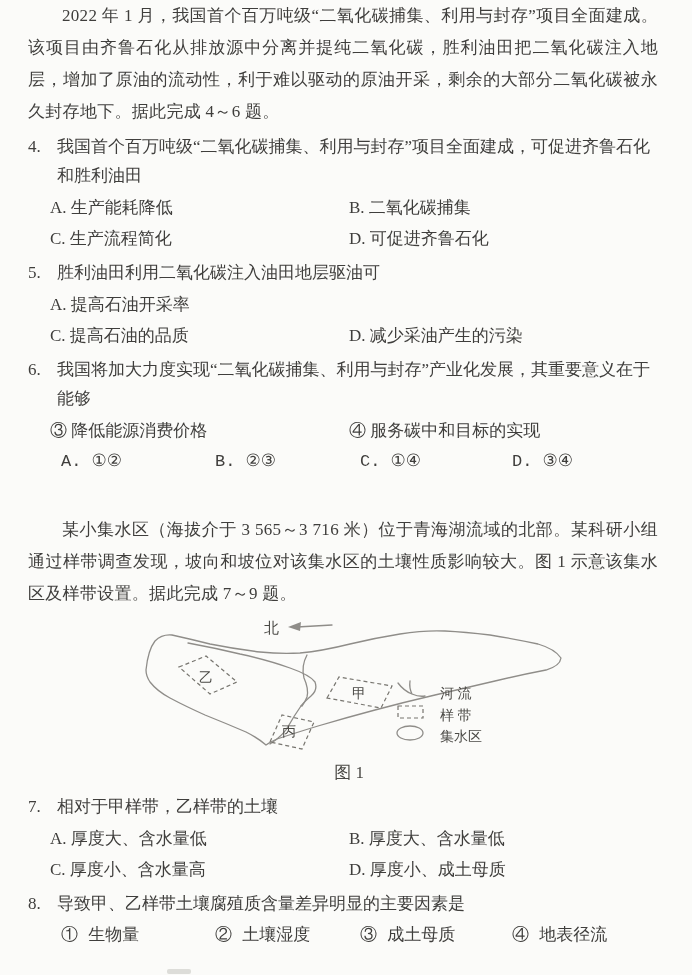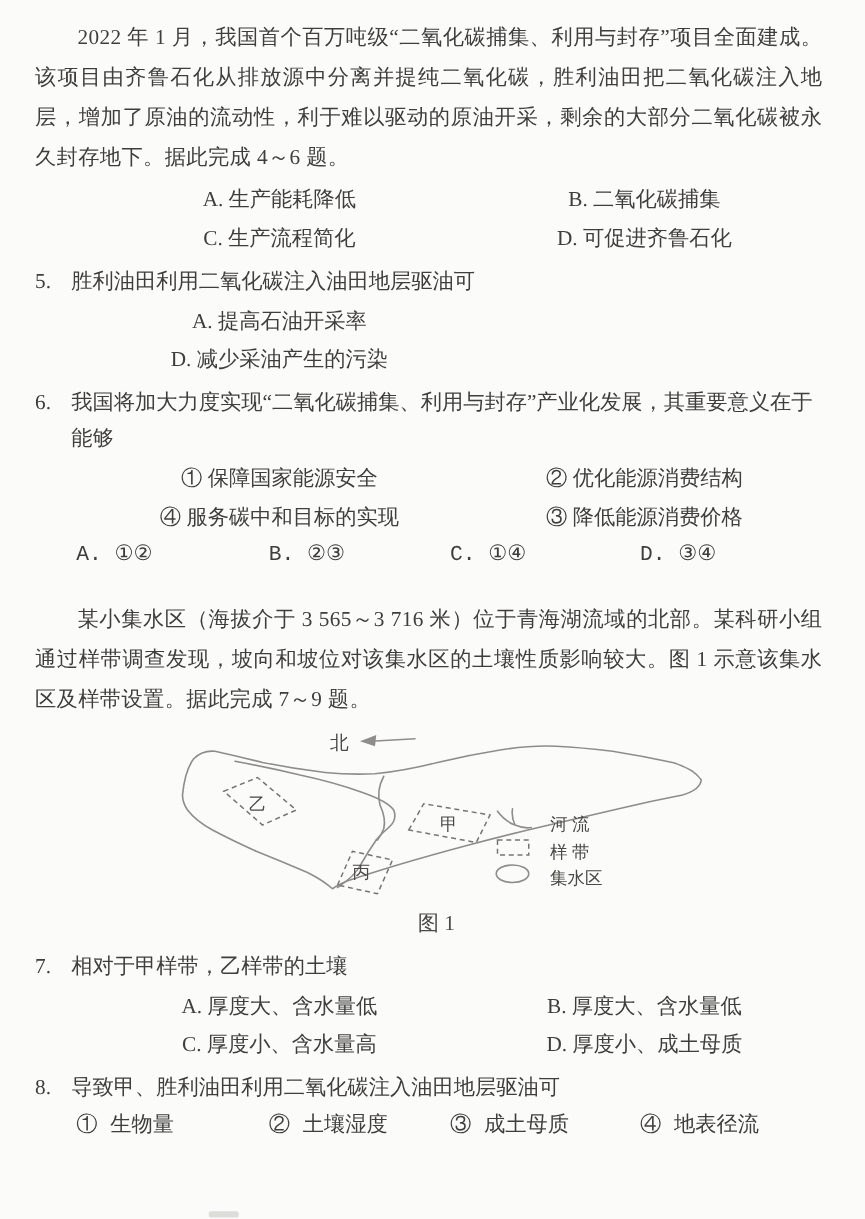--- a/index.html
+++ b/index.html
@@ -8,49 +8,48 @@
     width: 692px; height: 975px;
     background: #fbfbf9;
     color: #3f3e3c;
     font-family: "Liberation Serif", "DejaVu Serif", serif;
     font-size: 17px;
     overflow: hidden;
     position: relative;
   }
   .page {
     width: 688px; height: 975px;
-    padding: 14px 30px 0 28px;
+    padding: 0 30px 0 28px;
     position: relative;
   }
   .para {
     text-indent: 2em;
     text-align: justify;
     line-height: 32px;
     letter-spacing: 0.3px;
   }
-  .para.second { margin-top: 22px; }
+  .para.second { margin-top: 39px; }
   .q {
     padding-left: 29px;
     text-indent: -29px;
     white-space: pre-line;
     line-height: 29px;
     margin-top: 4px;
   }
   .qnum {
     display: inline-block;
     width: 29px;
     text-indent: 0;
   }
   .row2 {
     display: grid;
     grid-template-columns: 299px auto;
-    margin-left: 46px;
+    margin-left: 22px;
     line-height: 27px;
     margin-top: 4px;
-    text-align: center;
   }
   .row4 {
     display: grid;
     grid-template-columns: 154px 145px 152px auto;
     margin-left: 33px;
     line-height: 27px;
     margin-top: 4px;
     font-family: Liberation Mono, monospace;
   }
   .qblock { margin-bottom: 6px; }
@@ -74,50 +73,49 @@
   }
 </style>
 </head>
 <body>
 
 <div class="page">
 
   <p class="para">2022 年 1 月，我国首个百万吨级“二氧化碳捕集、利用与封存”项目全面建成。该项目由齐鲁石化从排放源中分离并提纯二氧化碳，胜利油田把二氧化碳注入地层，增加了原油的流动性，利于难以驱动的原油开采，剩余的大部分二氧化碳被永久封存地下。据此完成 4～6 题。</p>
 
   <div class="qblock">
+    <div class="q"><span class="qnum">4.</span><span>我国首个百万吨级“二氧化碳捕集、利用与封存”项目全面建成，可促进齐鲁石化
+和胜利油田</span></div>
     <div class="row2">
       <span>A. 生产能耗降低</span>
       <span>B. 二氧化碳捕集</span>
     </div>
     <div class="row2">
       <span>C. 生产流程简化</span>
       <span>D. 可促进齐鲁石化</span>
     </div>
   </div>
 
   <div class="qblock">
     <div class="q"><span class="qnum">5.</span><span>胜利油田利用二氧化碳注入油田地层驱油可</span></div>
     <div class="row2">
       <span>A. 提高石油开采率</span>
     </div>
     <div class="row2">
+      <span>C. 提高石油的品质</span>
       <span>D. 减少采油产生的污染</span>
     </div>
   </div>
 
   <div class="qblock">
     <div class="q"><span class="qnum">6.</span><span>我国将加大力度实现“二氧化碳捕集、利用与封存”产业化发展，其重要意义在于
 能够</span></div>
     <div class="row2">
-      <span>① 保障国家能源安全</span>
-      <span>② 优化能源消费结构</span>
-    </div>
-    <div class="row2">
+      <span>③ 降低能源消费价格</span>
       <span>④ 服务碳中和目标的实现</span>
-      <span>③ 降低能源消费价格</span>
     </div>
     <div class="row4">
       <span>A. ①②</span>
       <span>B. ②③</span>
       <span>C. ①④</span>
       <span>D. ③④</span>
     </div>
   </div>
 
   <p class="para second">某小集水区（海拔介于 3 565～3 716 米）位于青海湖流域的北部。某科研小组通过样带调查发现，坡向和坡位对该集水区的土壤性质影响较大。图 1 示意该集水区及样带设置。据此完成 7～9 题。</p>
@@ -169,21 +167,21 @@
       <span>A. 厚度大、含水量低</span>
       <span>B. 厚度大、含水量低</span>
     </div>
     <div class="row2">
       <span>C. 厚度小、含水量高</span>
       <span>D. 厚度小、成土母质</span>
     </div>
   </div>
 
   <div class="qblock">
-    <div class="q"><span class="qnum">8.</span><span>导致甲、胜利油田利用二氧化碳注入油田地层驱油可</span></div>
+    <div class="q"><span class="qnum">8.</span><span>导致甲、乙样带土壤腐殖质含量差异明显的主要因素是</span></div>
     <div class="row4">
       <span>① 生物量</span>
       <span>② 土壤湿度</span>
       <span>③ 成土母质</span>
       <span>④ 地表径流</span>
     </div>
 
   </div>
 
   <div class="scan-smudge"></div>

